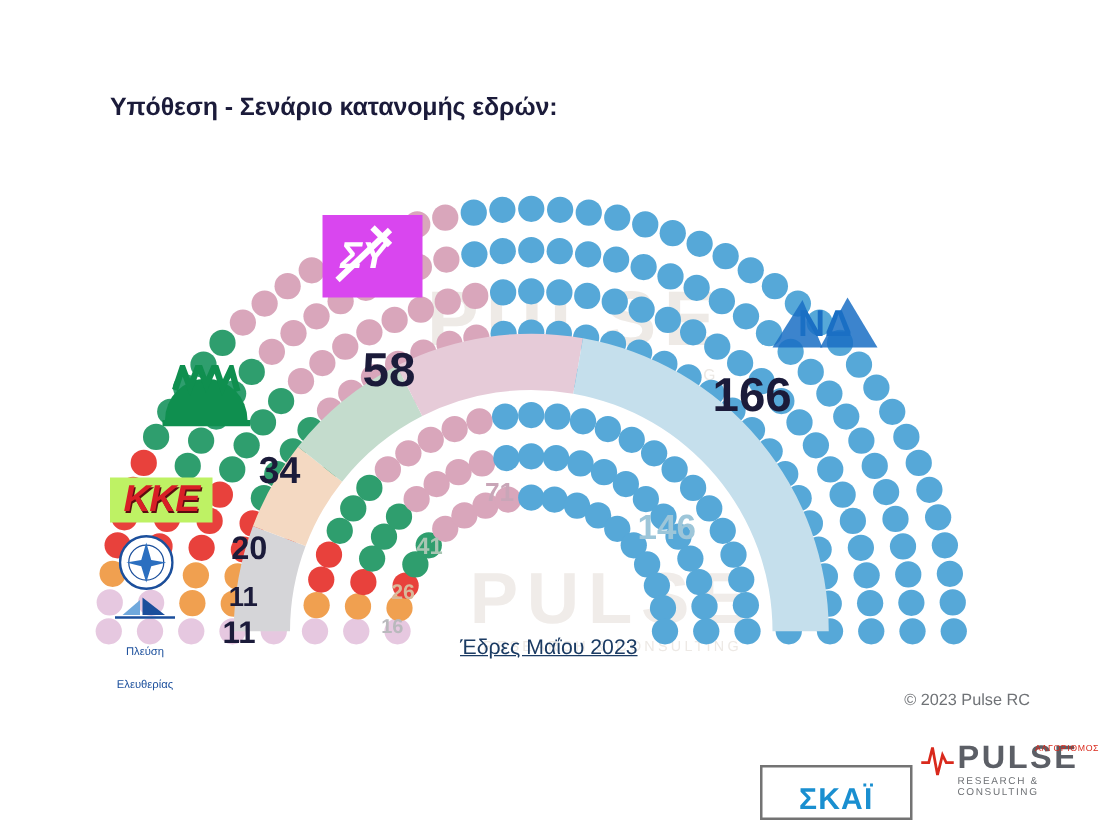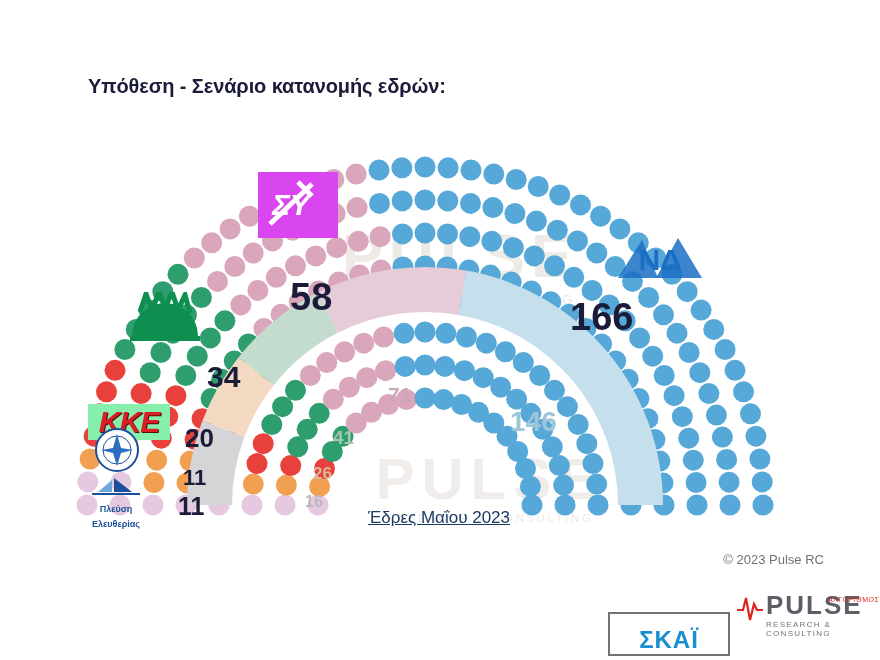--- a/index.html
+++ b/index.html
@@ -42,26 +42,26 @@
   
   .logo{position:absolute;}
   .syriza{left:258px;top:172px;width:80px;height:66px;background:#d946ef;}
   .syriza-txt{position:absolute;left:0;top:0;width:66px;height:66px;color:#fff;font-size:30px;font-weight:bold;font-style:italic;display:flex;align-items:center;justify-content:center;}
   .syriza-slash{position:absolute;left:10px;top:8px;width:46px;height:50px;}
 
   .nd{left:612px;top:232px;width:96px;height:56px;}
   .nd-txt{position:absolute;left:0;top:0;width:96px;height:56px;display:flex;align-items:center;justify-content:center;color:#1a6fc4;font-size:30px;font-weight:bold;}
 
   .pasok{left:128px;top:292px;width:74px;height:52px;}
-  .kke{left:88px;top:404px;width:82px;height:36px;background:#86efac;}
+  .kke{left:88px;top:382px;width:82px;height:36px;background:#bef264;}
   .kke-txt{color:#d81f26;font-size:30px;font-weight:bold;font-style:italic;letter-spacing:-1px;line-height:36px;text-align:center;text-shadow:1px 1px 0 #5a0d10;}
 
   .ellinikilysi{left:95px;top:428px;width:44px;height:44px;}
   .niki{left:84px;top:476px;width:64px;height:40px;text-align:center;}
-  .niki-txt{font-size:9px;color:#1b4f9c;font-weight:bold;line-height:1.1;margin-top:5px;}
+  .niki-txt{font-size:9px;color:#1b4f9c;font-weight:normal;line-height:1.1;margin-top:16px;}
 
   .copyright{position:absolute;right:56px;top:552px;font-size:13px;color:#6f7276;}
 
   .skai{position:absolute;left:608px;top:612px;width:118px;height:40px;border:2px solid #737373;display:flex;align-items:flex-end;justify-content:center;}
   .skai-txt{color:#1a8fd0;font-size:24px;font-weight:bold;letter-spacing:1px;}
 
   .pulse-logo{position:absolute;left:736px;top:590px;width:130px;height:44px;}
   .pl-main{position:absolute;left:30px;top:0;font-size:26px;font-weight:bold;letter-spacing:2px;color:#5c5f66;}
   .pl-sub{position:absolute;left:30px;top:30px;font-size:8px;letter-spacing:1.3px;color:#6f7276;}
   .pl-red{position:absolute;left:92px;top:6px;font-size:7px;color:#d9291c;letter-spacing:0.5px;}

